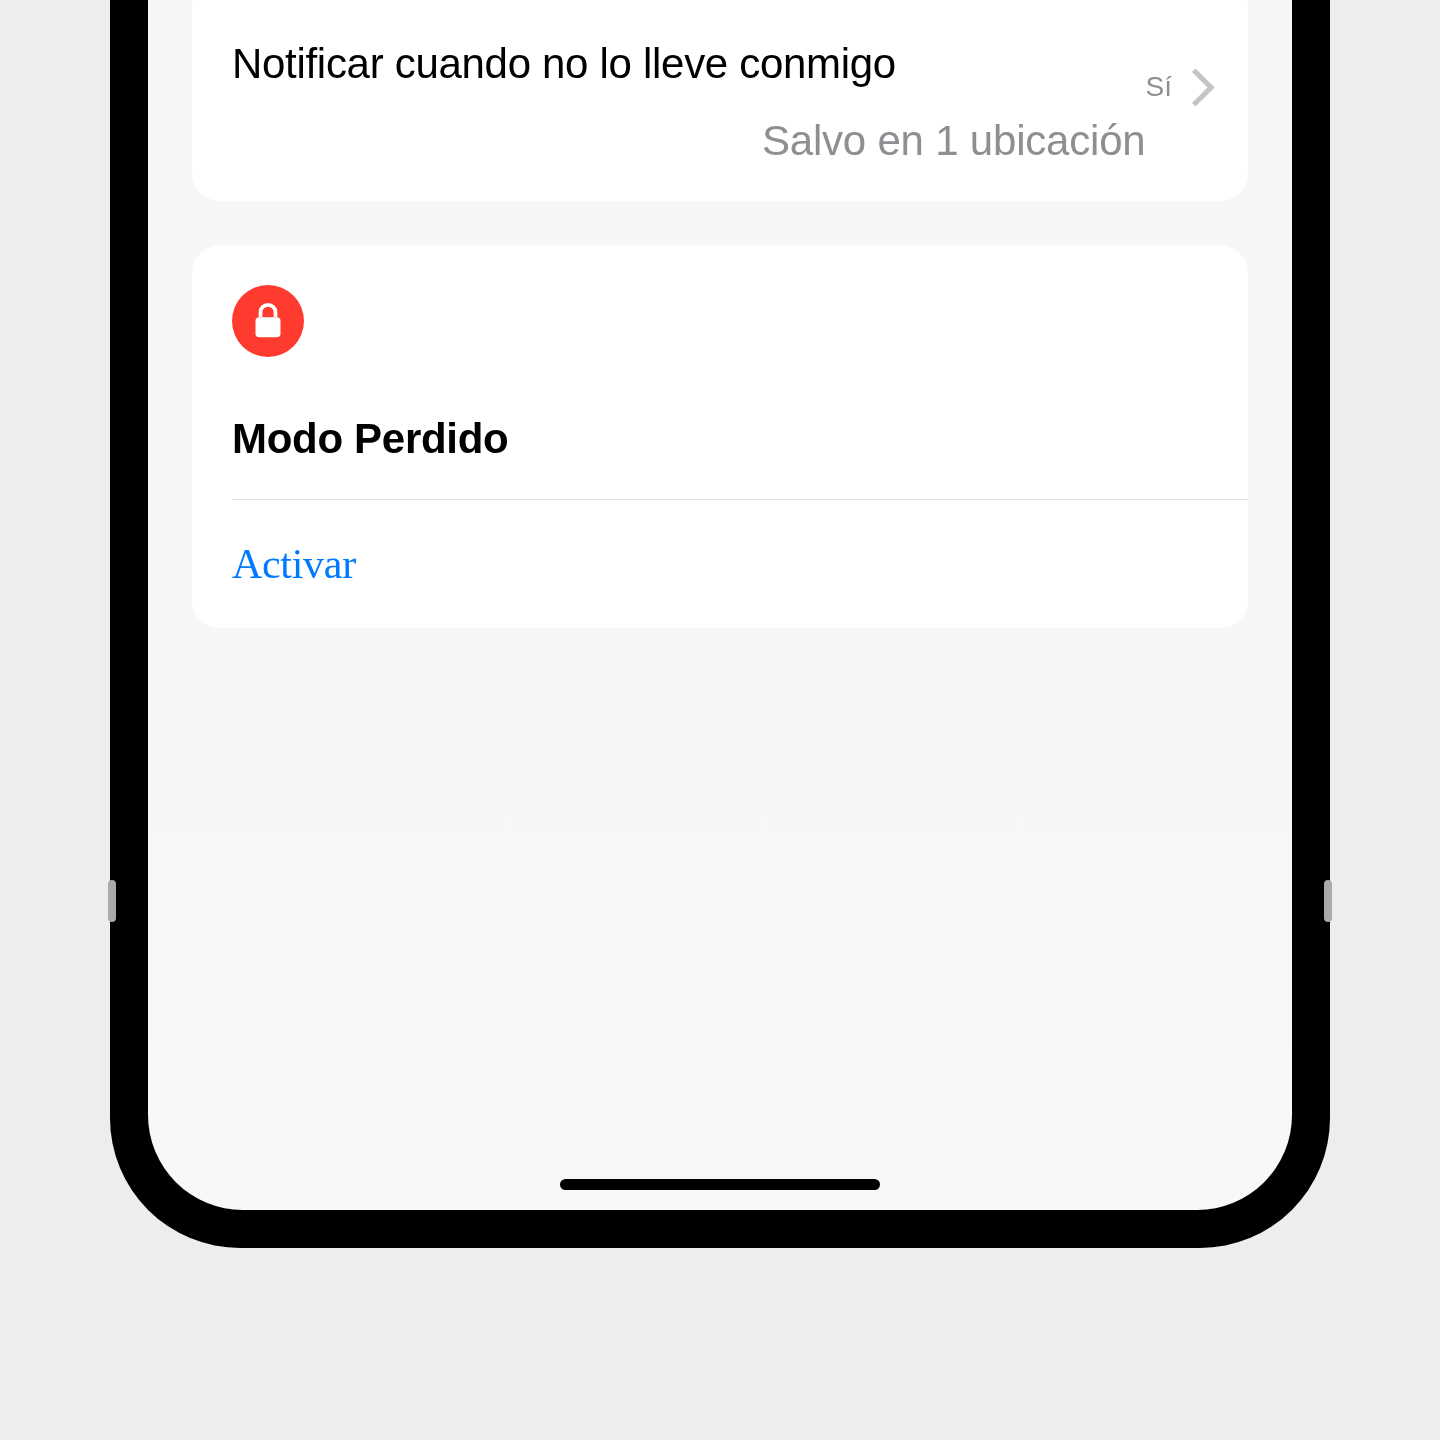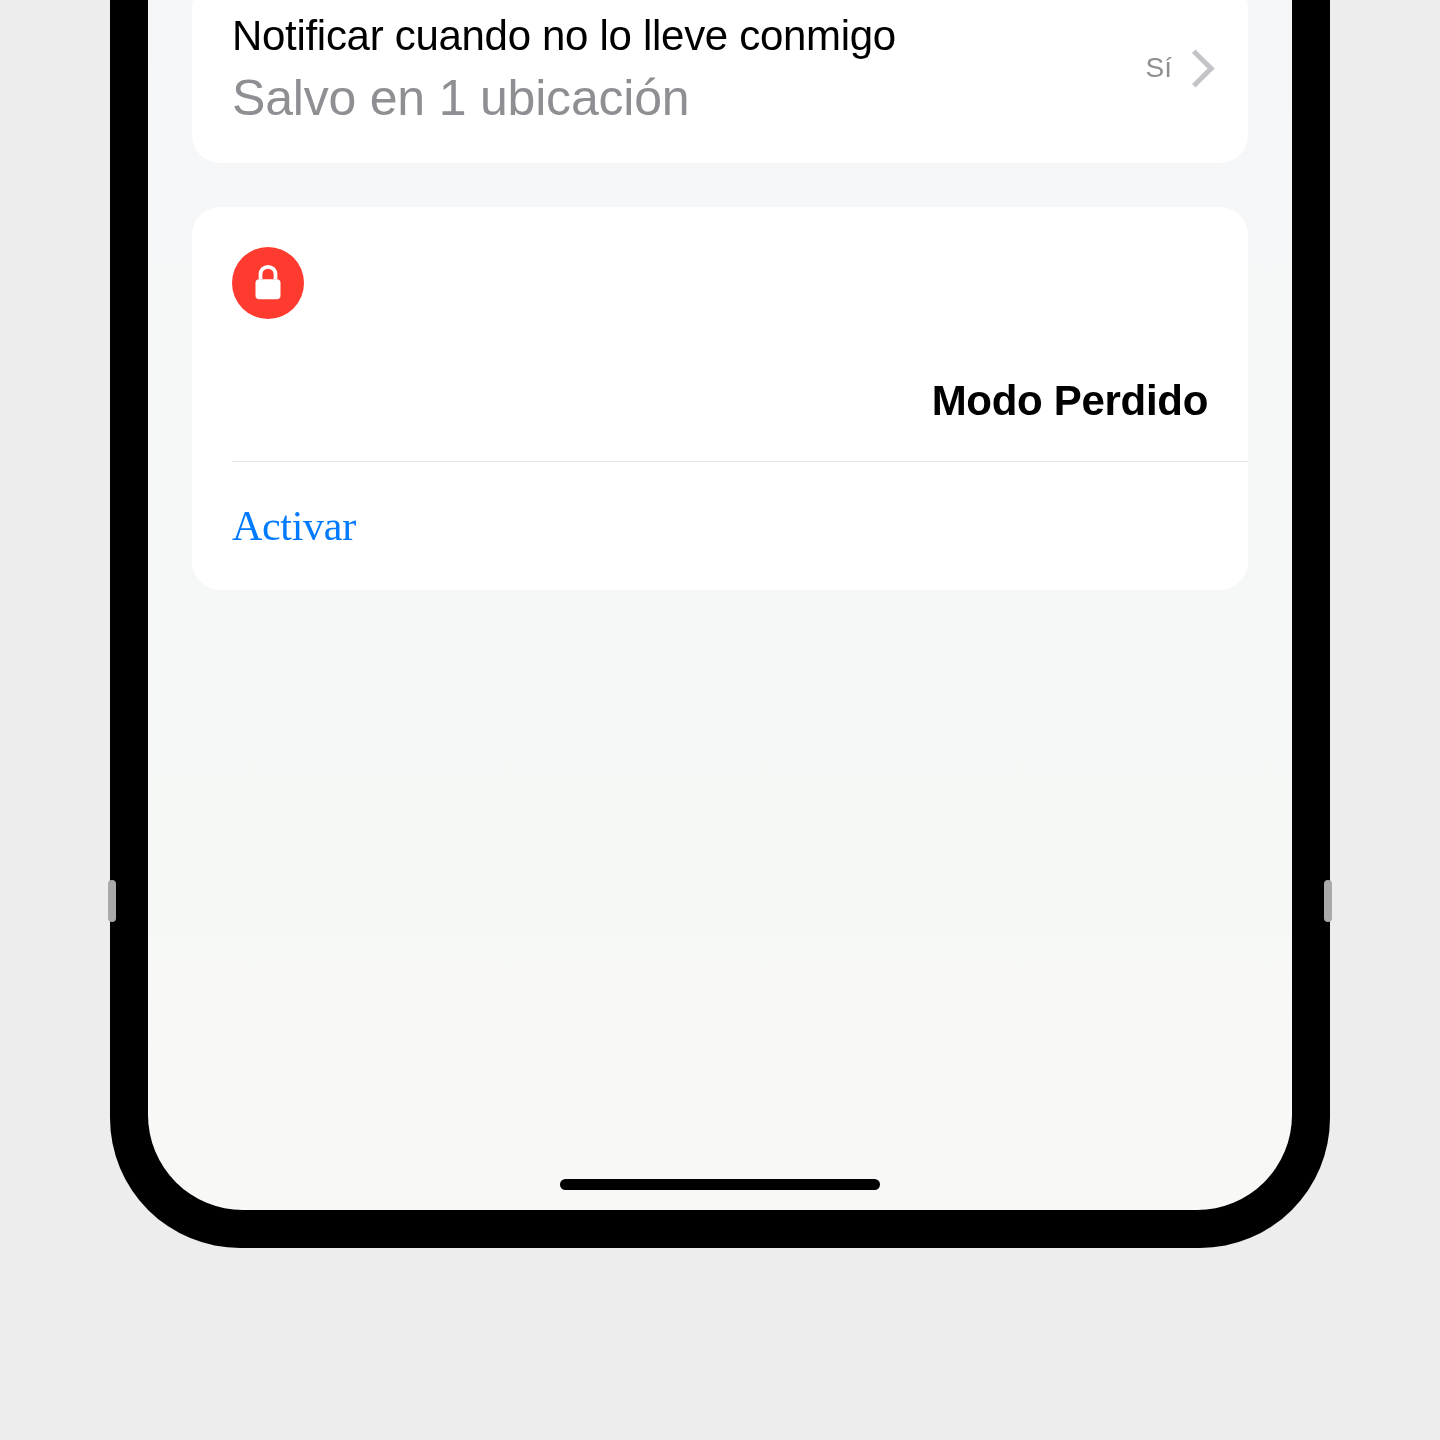--- a/index.html
+++ b/index.html
@@ -47,26 +47,28 @@
     }
     .row-notify {
       padding: 30px 40px 36px 40px;
     }
     .notify-left { flex: 1; }
     .notify-title {
       font-size: 42px;
       color: #000;
       letter-spacing: -0.3px;
       line-height: 1.25;
+      margin-top: 28px;
     }
     .notify-sub {
-      font-size: 50px;
+      font-size: 42px;
       color: #8e8e93;
-      margin-top: 6px;
+      margin-top: 26px;
       letter-spacing: -0.2px;
+      text-align: right;
     }
     .notify-right {
       display: flex;
       align-items: center;
       gap: 16px;
       color: #8e8e93;
       font-size: 28px;
     }
     .chevron {
       width: 20px;
@@ -96,21 +98,20 @@
       align-items: center;
       justify-content: center;
       margin-bottom: 58px;
     }
     .lock-badge svg { width: 30px; height: 38px; }
     .lost-title {
       font-size: 42px;
       font-weight: 700;
       color: #000;
       letter-spacing: -0.3px;
-      text-align: right;
     }
     .divider {
       height: 1px;
       background: #e4e4e7;
       margin-left: 40px;
     }
     .action-row {
       padding: 40px;
       font-size: 42px;
       letter-spacing: -0.3px;

